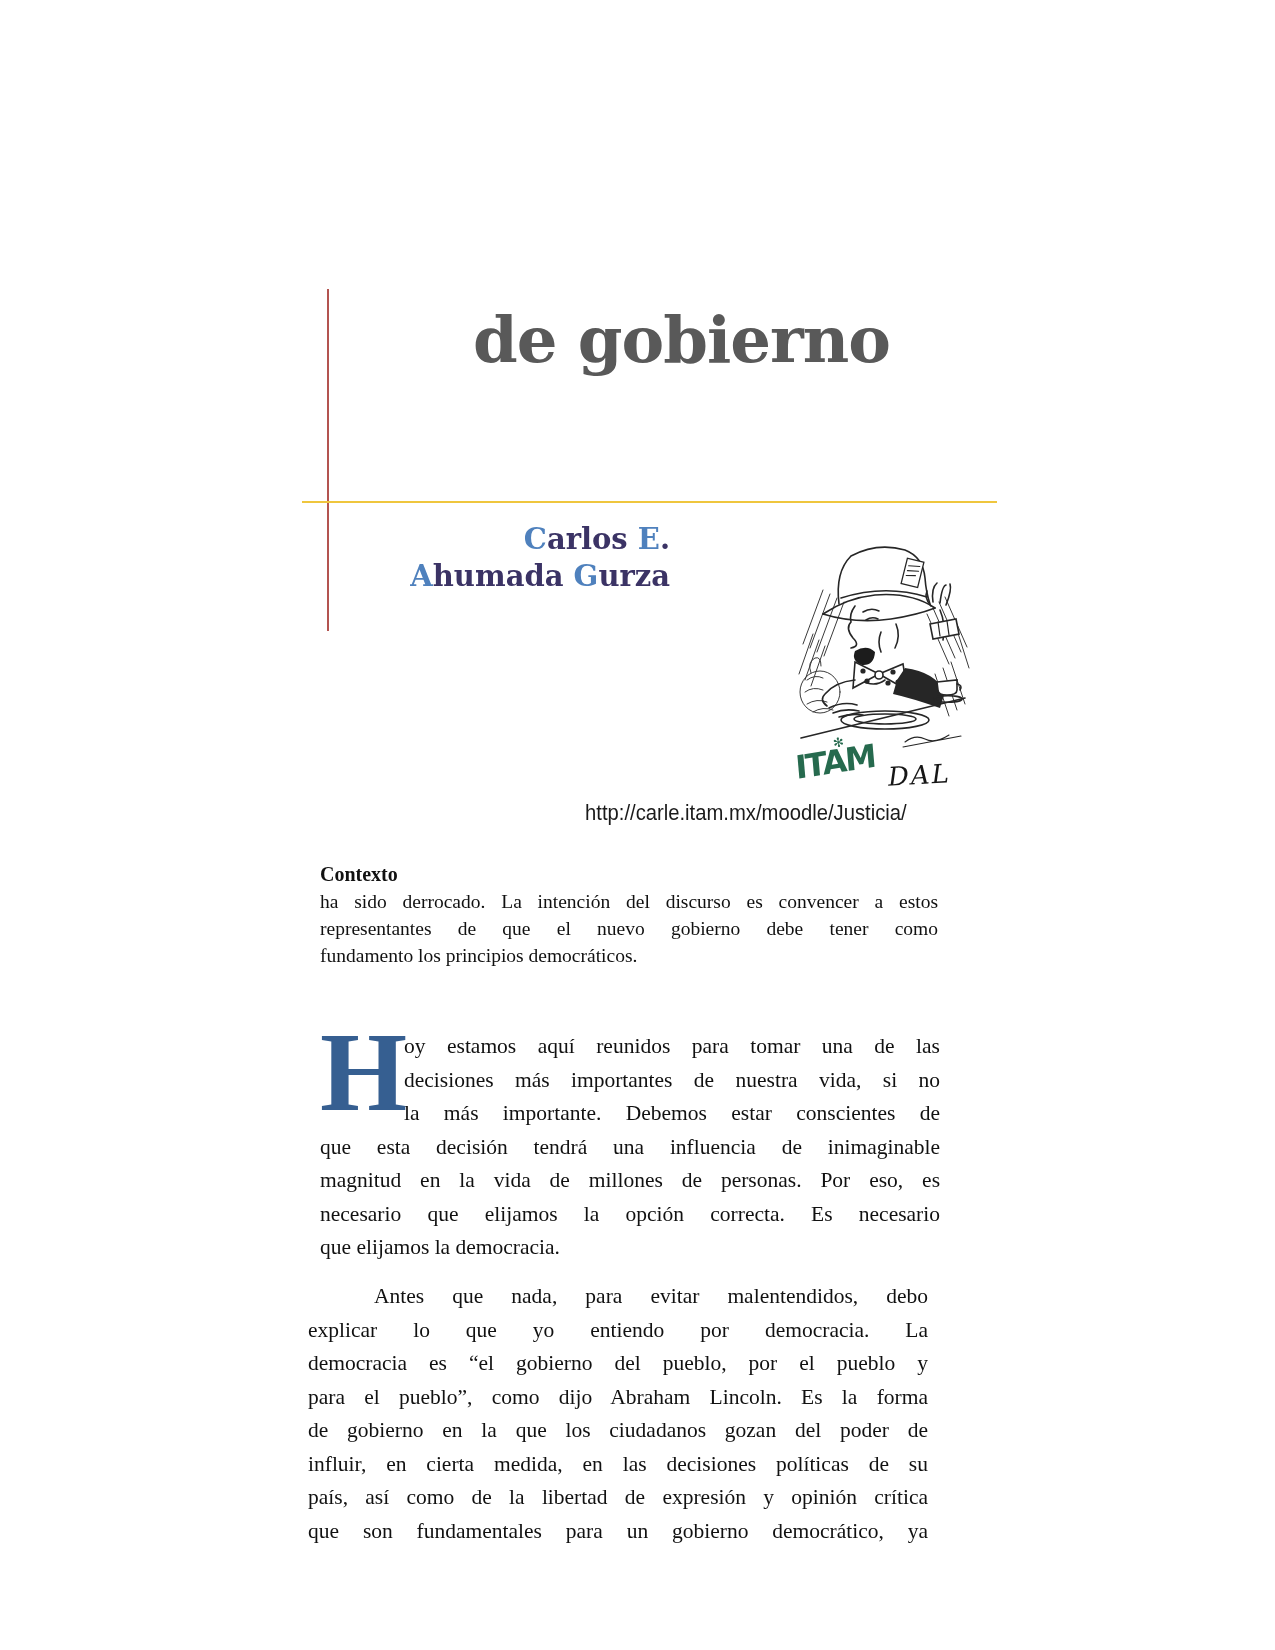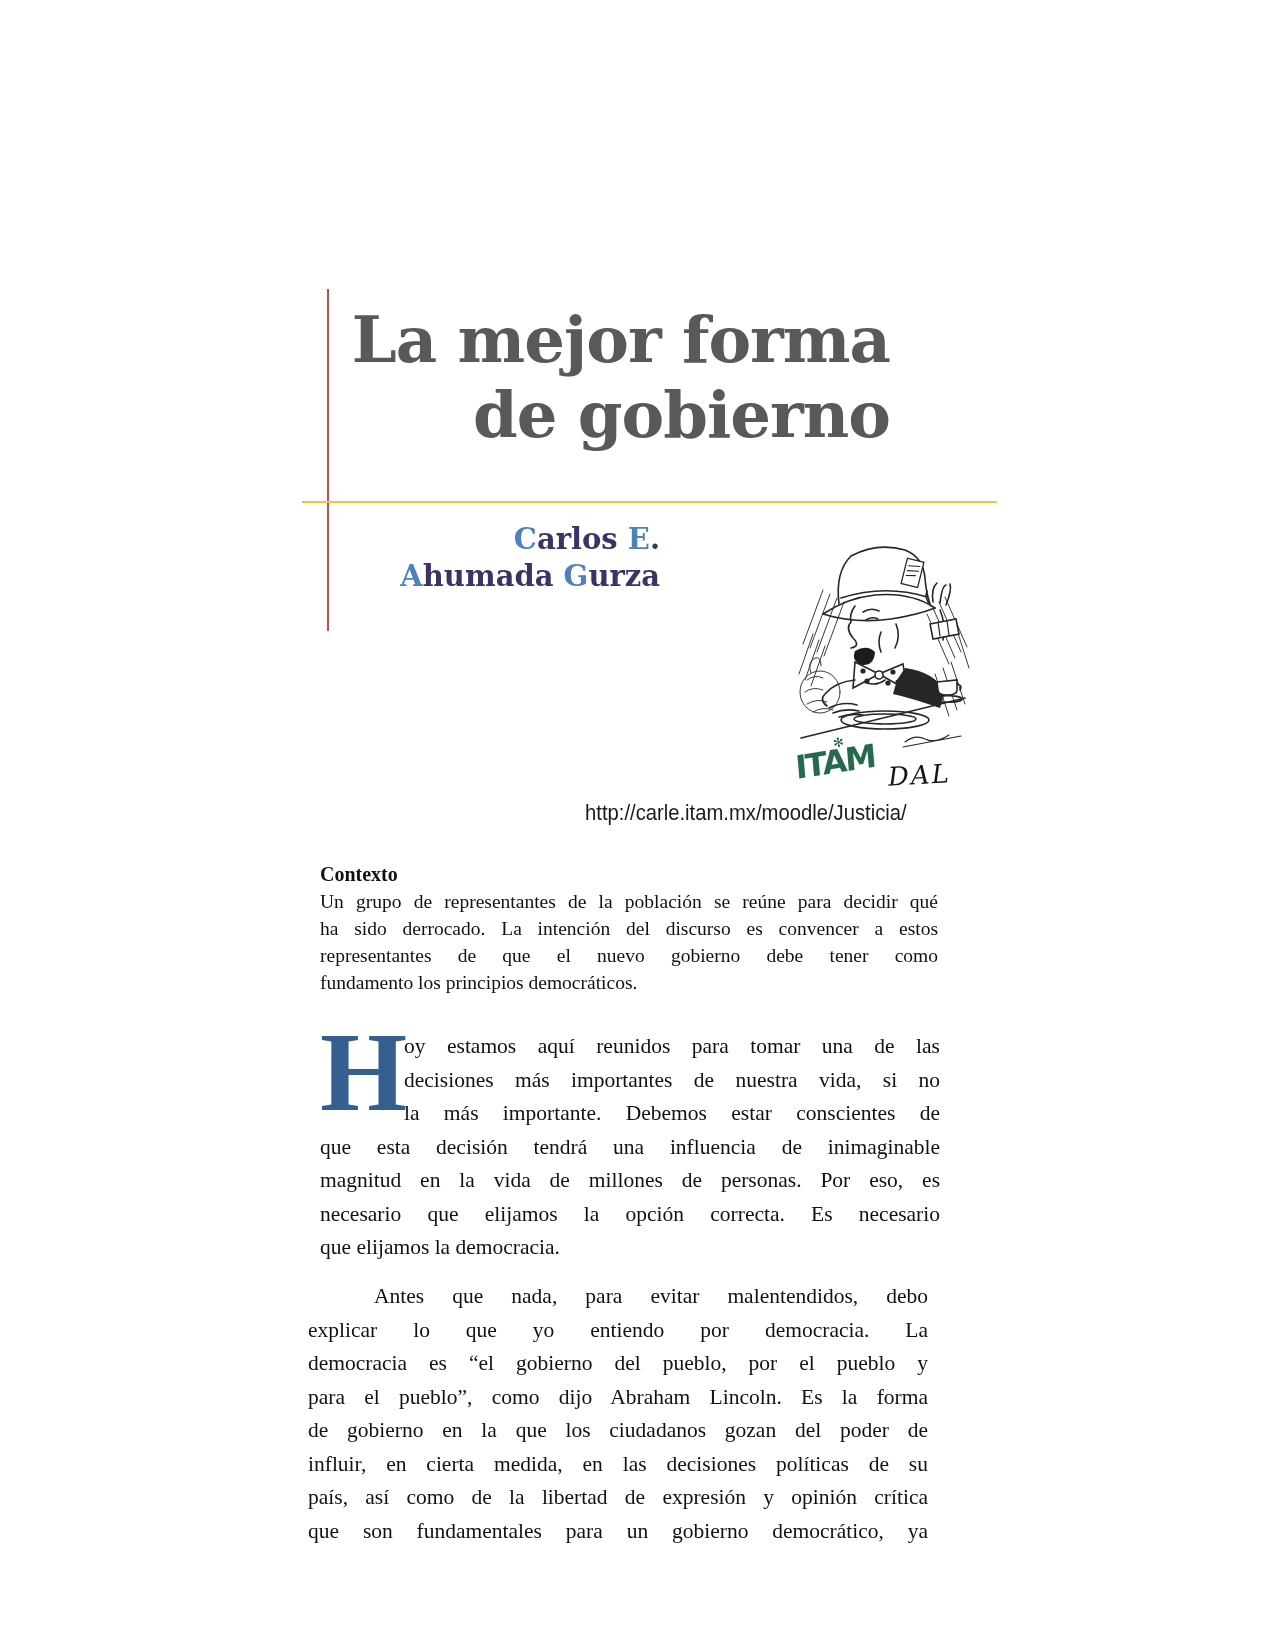--- a/index.html
+++ b/index.html
@@ -32,20 +32,21 @@
     color:var(--title-gray,#595959);
   }
   
   .author{
     position:absolute;left:330px;top:521px;width:330px;
     text-align:right;
     font-family:"DejaVu Serif", serif;
     font-weight:bold;
     font-size:29px;line-height:37px;
     color:var(--author-dark,#3b3365);
+    padding-left:10px;
   }
   .author .init{color:var(--author-initial,#4f81bd);}
   
   .illustration{
     position:absolute;left:793px;top:540px;width:180px;height:215px;
   }
   .itam-logo{
     position:absolute;left:797px;top:752px;
     font-family:"DejaVu Sans", sans-serif;
     font-weight:900;font-size:32px;line-height:32px;
@@ -105,21 +106,20 @@
 </style>
 </head>
 <body>
 
 <div class="page">
 
   <div class="rule-v"></div>
   <div class="rule-h"></div>
 
   <div class="title">
-    <div>La mejor forma</div>
     <div>de gobierno</div>
   </div>
 
   <div class="author">
     <div><span class="init">C</span><span>arlos </span><span class="init">E</span><span>.</span></div>
     <div><span class="init">A</span><span>humada </span><span class="init">G</span><span>urza</span></div>
   </div>
 
   <div class="illustration">
     <svg viewBox="0 0 180 215" width="180" height="215">
@@ -188,21 +188,20 @@
 
   <div class="itam-star">✻</div>
   <div class="itam-logo">ITAM</div>
   <div class="dal">DAL</div>
 
   <div class="url">http://carle.itam.mx/moodle/Justicia/</div>
 
   <div class="contexto">
     <div class="ctx-heading">Contexto</div>
     <div class="ctx-lines">
-        <div class="jline">Un grupo de representantes de la población se reúne para decidir qué</div>
         <div class="jline">ha sido derrocado. La intención del discurso es convencer a estos</div>
         <div class="jline">representantes de que el nuevo gobierno debe tener como</div>
         <div class="jline">fundamento los principios democráticos.</div>
       </div>
   </div>
 
   <div class="para1">
     <span class="dropcap">H</span>
     <div class="p1-lines">
         <div class="jline">oy estamos aquí reunidos para tomar una de las</div>

